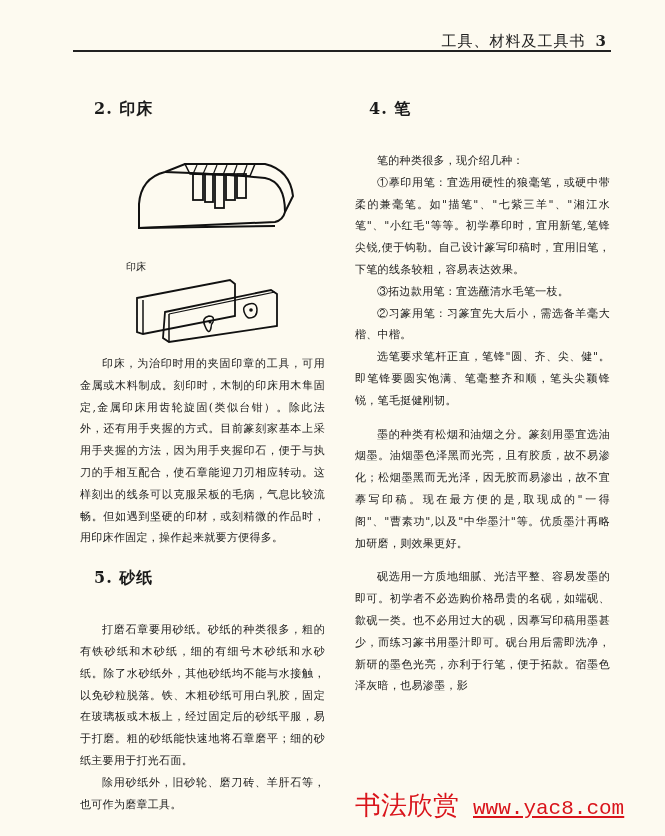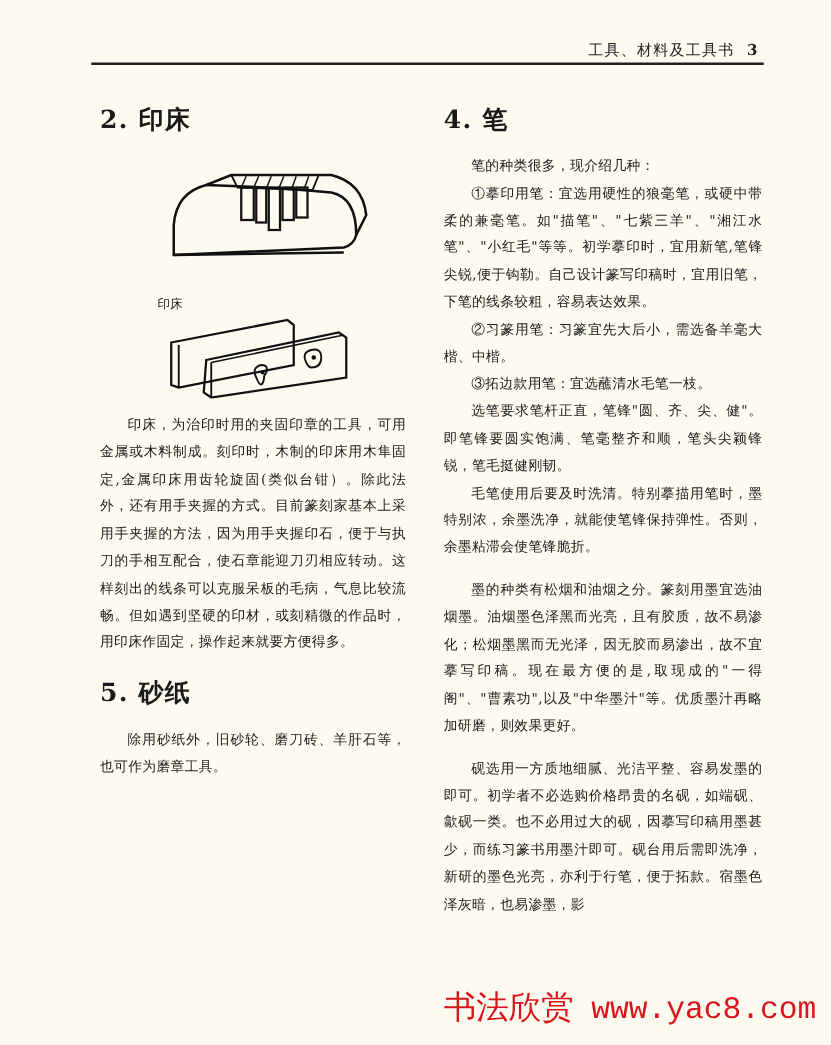--- a/index.html
+++ b/index.html
@@ -7,42 +7,42 @@
     width:665px; height:836px; overflow:hidden;
     background:#fdfaf0;
     font-family:"DejaVu Serif", "Liberation Serif", serif;
     color:#1a1a1a;
     position:relative;
   }
   .header-rule {
     position:absolute; left:73px; top:50px; width:538px; height:1.5px; background:#222;
   }
   .running-head {
-    position:absolute; right:58px; top:32px; font-size:12px; letter-spacing:1px; color:#222;
+    position:absolute; right:58px; top:32px; font-size:15px; letter-spacing:1px; color:#222;
   }
   .running-head .pg { font-weight:bold; margin-left:10px; }
   .col { position:absolute; }
   .col-left { left:80px; top:80px; width:245px; }
   .col-right { left:355px; top:80px; width:255px; }
   .sec-title {
-    font-size:20px; letter-spacing:1px; margin:0; height:30px; line-height:30px;
+    font-size:16px; letter-spacing:1px; margin:14px; height:30px; line-height:30px;
   }
   p.body {
     font-size:11px; line-height:21.8px; margin:0; text-align:justify; letter-spacing:0.3px;
   }
   p.indent { text-indent:2em; }
   .fig-wrap { position:relative; height:205px; margin-top:4px; margin-bottom:10px; }
   .fig-caption { position:absolute; left:2px; top:122px; font-size:10px;margin-left:44px; }
   .fig-top { position:absolute; left:55px; top:18px; }
   .fig-bottom { position:absolute; left:55px; top:140px; }
   .watermark {
     position:absolute; left:355px; top:788px; font-size:26px; color:#d9141b;
     font-family:"DejaVu Sans", sans-serif; letter-spacing:0;
   }
-  .watermark .url { font-family:"Liberation Mono", monospace; font-size:25px; margin-left:14px; }
+  .watermark .url { font-family:"Liberation Mono", monospace; font-size:21px; margin-left:14px;text-decoration:underline; }
 </style>
 </head>
 <body>
 
 <div class="running-head">
   <span>工具、材料及工具书</span><span class="pg">3</span>
 </div>
 <div class="header-rule"></div>
 
 <div class="col col-left">
@@ -77,32 +77,32 @@
       <path d="M110 36 q-4 -8 4 -10 q8 -2 8 6 q0 8 -8 8 q-2 0 -4 -4 z" fill="none" stroke="#111" stroke-width="1.5"></path>
       <circle cx="116" cy="32" r="1.8" fill="#111"></circle>
       <circle cx="75" cy="44" r="1.5" fill="#111"></circle>
     </svg>
   </div>
 
   <p class="body indent">印床，为治印时用的夹固印章的工具，可用金属或木料制成。刻印时，木制的印床用木隼固定,金属印床用齿轮旋固(类似台钳）。除此法外，还有用手夹握的方式。目前篆刻家基本上采用手夹握的方法，因为用手夹握印石，便于与执刀的手相互配合，使石章能迎刀刃相应转动。这样刻出的线条可以克服呆板的毛病，气息比较流畅。但如遇到坚硬的印材，或刻精微的作品时，用印床作固定，操作起来就要方便得多。</p>
 
   <h2 class="sec-title" style="margin-top:14px;">5. 砂纸</h2>
   <div style="height:12px"></div>
+  <p class="body indent">打磨石章要用砂纸。砂纸的种类很多，粗的有铁砂纸和木砂纸，细的有细号木砂纸和水砂纸。除了水砂纸外，其他砂纸均不能与水接触，以免砂粒脱落。铁、木粗砂纸可用白乳胶，固定在玻璃板或木板上，经过固定后的砂纸平服，易于打磨。粗的砂纸能快速地将石章磨平；细的砂纸主要用于打光石面。</p>
   <p class="body indent">除用砂纸外，旧砂轮、磨刀砖、羊肝石等，也可作为磨章工具。</p>
 </div>
 
 <div class="col col-right">
   <h2 class="sec-title">4. 笔</h2>
   <div style="height:12px"></div>
   <p class="body indent">笔的种类很多，现介绍几种：</p>
   <p class="body indent">①摹印用笔：宜选用硬性的狼毫笔，或硬中带柔的兼毫笔。如"描笔"、"七紫三羊"、"湘江水笔"、"小红毛"等等。初学摹印时，宜用新笔,笔锋尖锐,便于钩勒。自己设计篆写印稿时，宜用旧笔，下笔的线条较粗，容易表达效果。</p>
+  <p class="body indent">③拓边款用笔：宜选蘸清水毛笔一枝。</p>
   <p class="body indent">②习篆用笔：习篆宜先大后小，需选备羊毫大楷、中楷。</p>
-  <p class="body indent">③拓边款用笔：宜选蘸清水毛笔一枝。</p>
   <p class="body indent">选笔要求笔杆正直，笔锋"圆、齐、尖、健"。即笔锋要圆实饱满、笔毫整齐和顺，笔头尖颖锋锐，笔毛挺健刚韧。</p>
-  <p class="body indent">毛笔使用后要及时洗清。特别摹描用笔时，墨特别浓，余墨洗净，就能使笔锋保持弹性。否则，余墨粘滞会使笔锋脆折。</p>
 
   <div style="height:12px"></div>
   <p class="body indent">墨的种类有松烟和油烟之分。篆刻用墨宜选油烟墨。油烟墨色泽黑而光亮，且有胶质，故不易渗化；松烟墨黑而无光泽，因无胶而易渗出，故不宜摹写印稿。现在最方便的是,取现成的"一得阁"、"曹素功",以及"中华墨汁"等。优质墨汁再略加研磨，则效果更好。</p>
 
   <div style="height:12px"></div>
   <p class="body indent">砚选用一方质地细腻、光洁平整、容易发墨的即可。初学者不必选购价格昂贵的名砚，如端砚、歙砚一类。也不必用过大的砚，因摹写印稿用墨甚少，而练习篆书用墨汁即可。砚台用后需即洗净，新研的墨色光亮，亦利于行笔，便于拓款。宿墨色泽灰暗，也易渗墨，影</p>
 </div>
 
 <div class="watermark">
   <span>书法欣赏</span><span class="url">www.yac8.com</span>

